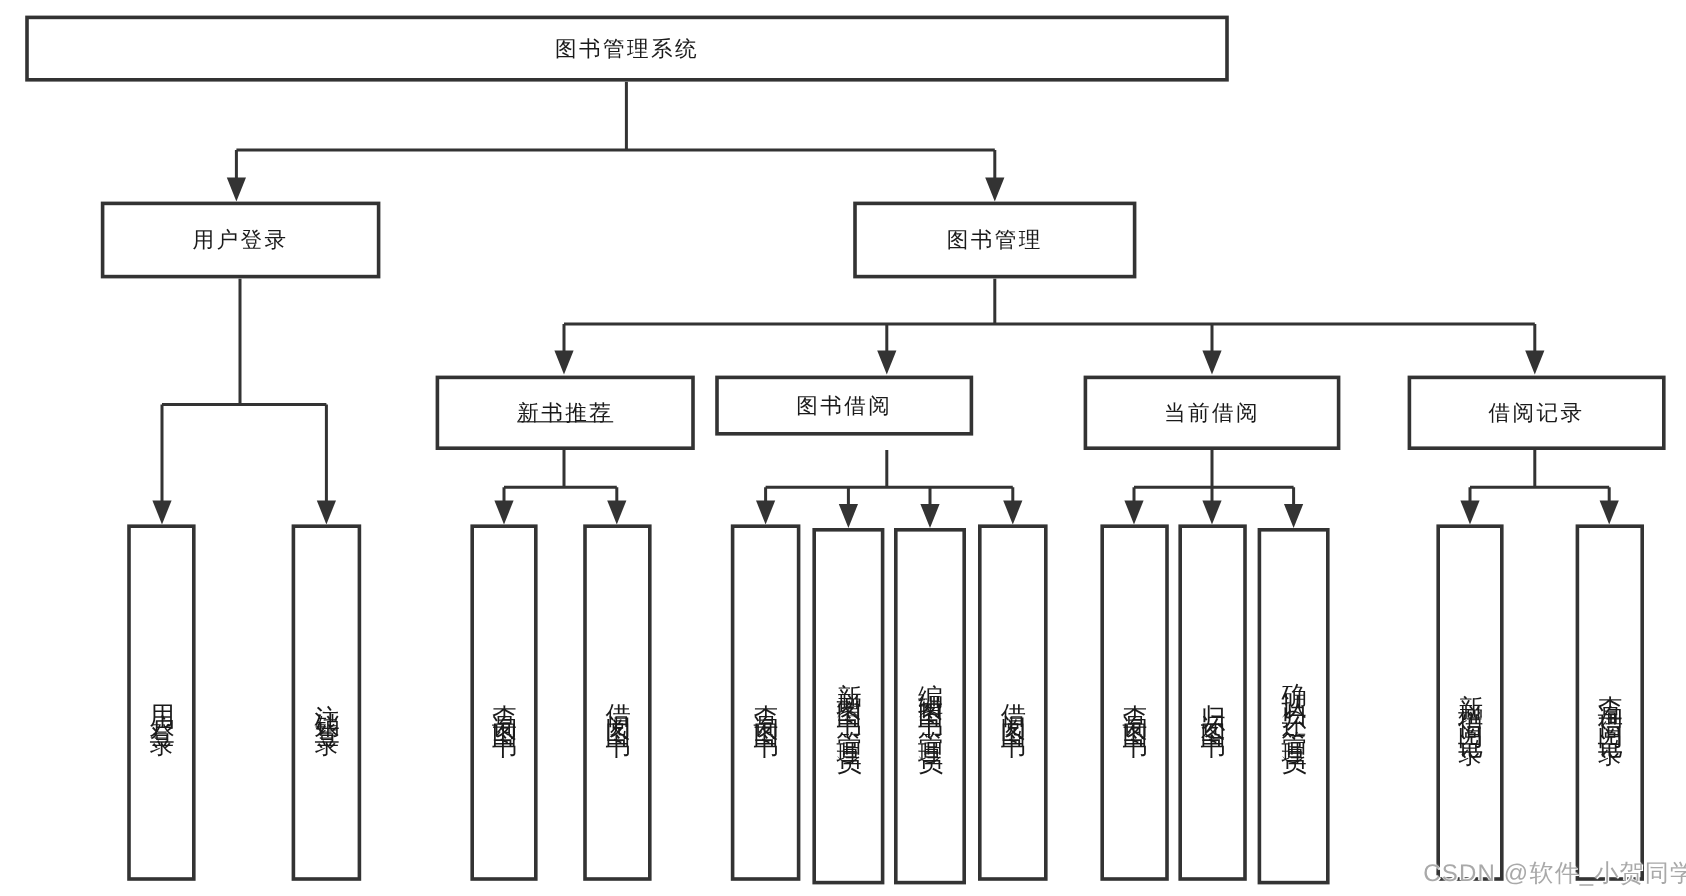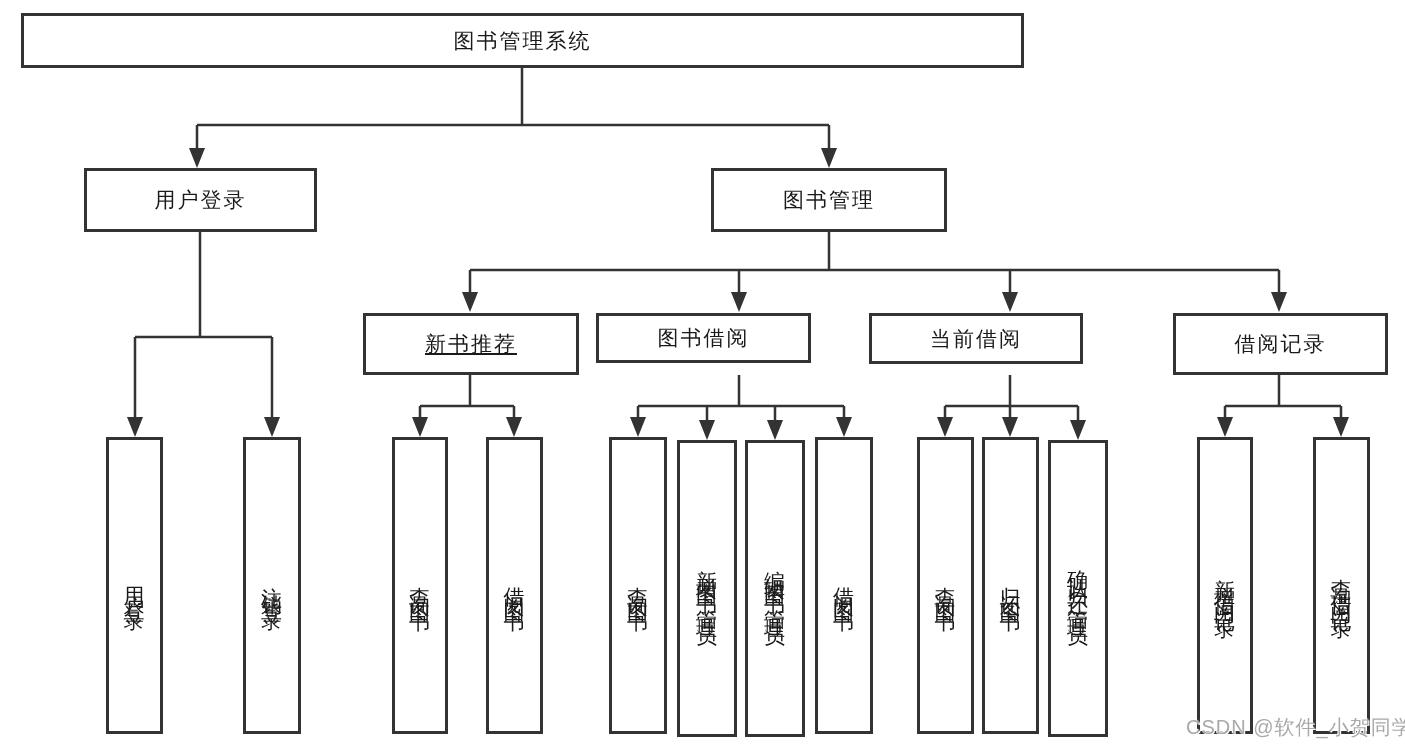--- a/index.html
+++ b/index.html
@@ -26,21 +26,21 @@
     position: absolute;
     box-sizing: border-box;
     border: 3px solid #333333;
     background: #ffffff;
     display: flex;
     align-items: center;
     justify-content: center;
     color: #1a1a1a;
   }
   .hbox {
-    font-size: 21px;
+    font-size: 18px;
     letter-spacing: 2px;
     white-space: nowrap;
   }
   .vbox {
     font-size: 21px;
   }
   .vbox .vtext {
     writing-mode: vertical-rl;
     text-orientation: mixed;
     letter-spacing: 8px;
@@ -113,21 +113,21 @@
   <div class="hbox" style="left:711px; top:168px; width:236px; height:64px;font-family:Liberation Mono, monospace;">
     <span>图书管理</span>
   </div>
 
   <div class="hbox" style="left:363px; top:313px; width:216px; height:62px;text-decoration:underline;">
     <span>新书推荐</span>
   </div>
   <div class="hbox" style="left:596px; top:313px; width:215px; height:50px;text-align:right;">
     <span>图书借阅</span>
   </div>
-  <div class="hbox" style="left:869px; top:313px; width:214px; height:51px;">
+  <div class="hbox" style="left:903px; top:313px; width:214px; height:62px;">
     <span>当前借阅</span>
   </div>
   <div class="hbox" style="left:1173px; top:313px; width:215px; height:62px;">
     <span>借阅记录</span>
   </div>
 
   <div class="vbox" style="left:106px; top:437px; width:57px; height:297px;">
     <span class="vtext">用户登录</span>
   </div>
   <div class="vbox" style="left:243px; top:437px; width:58px; height:297px;">

